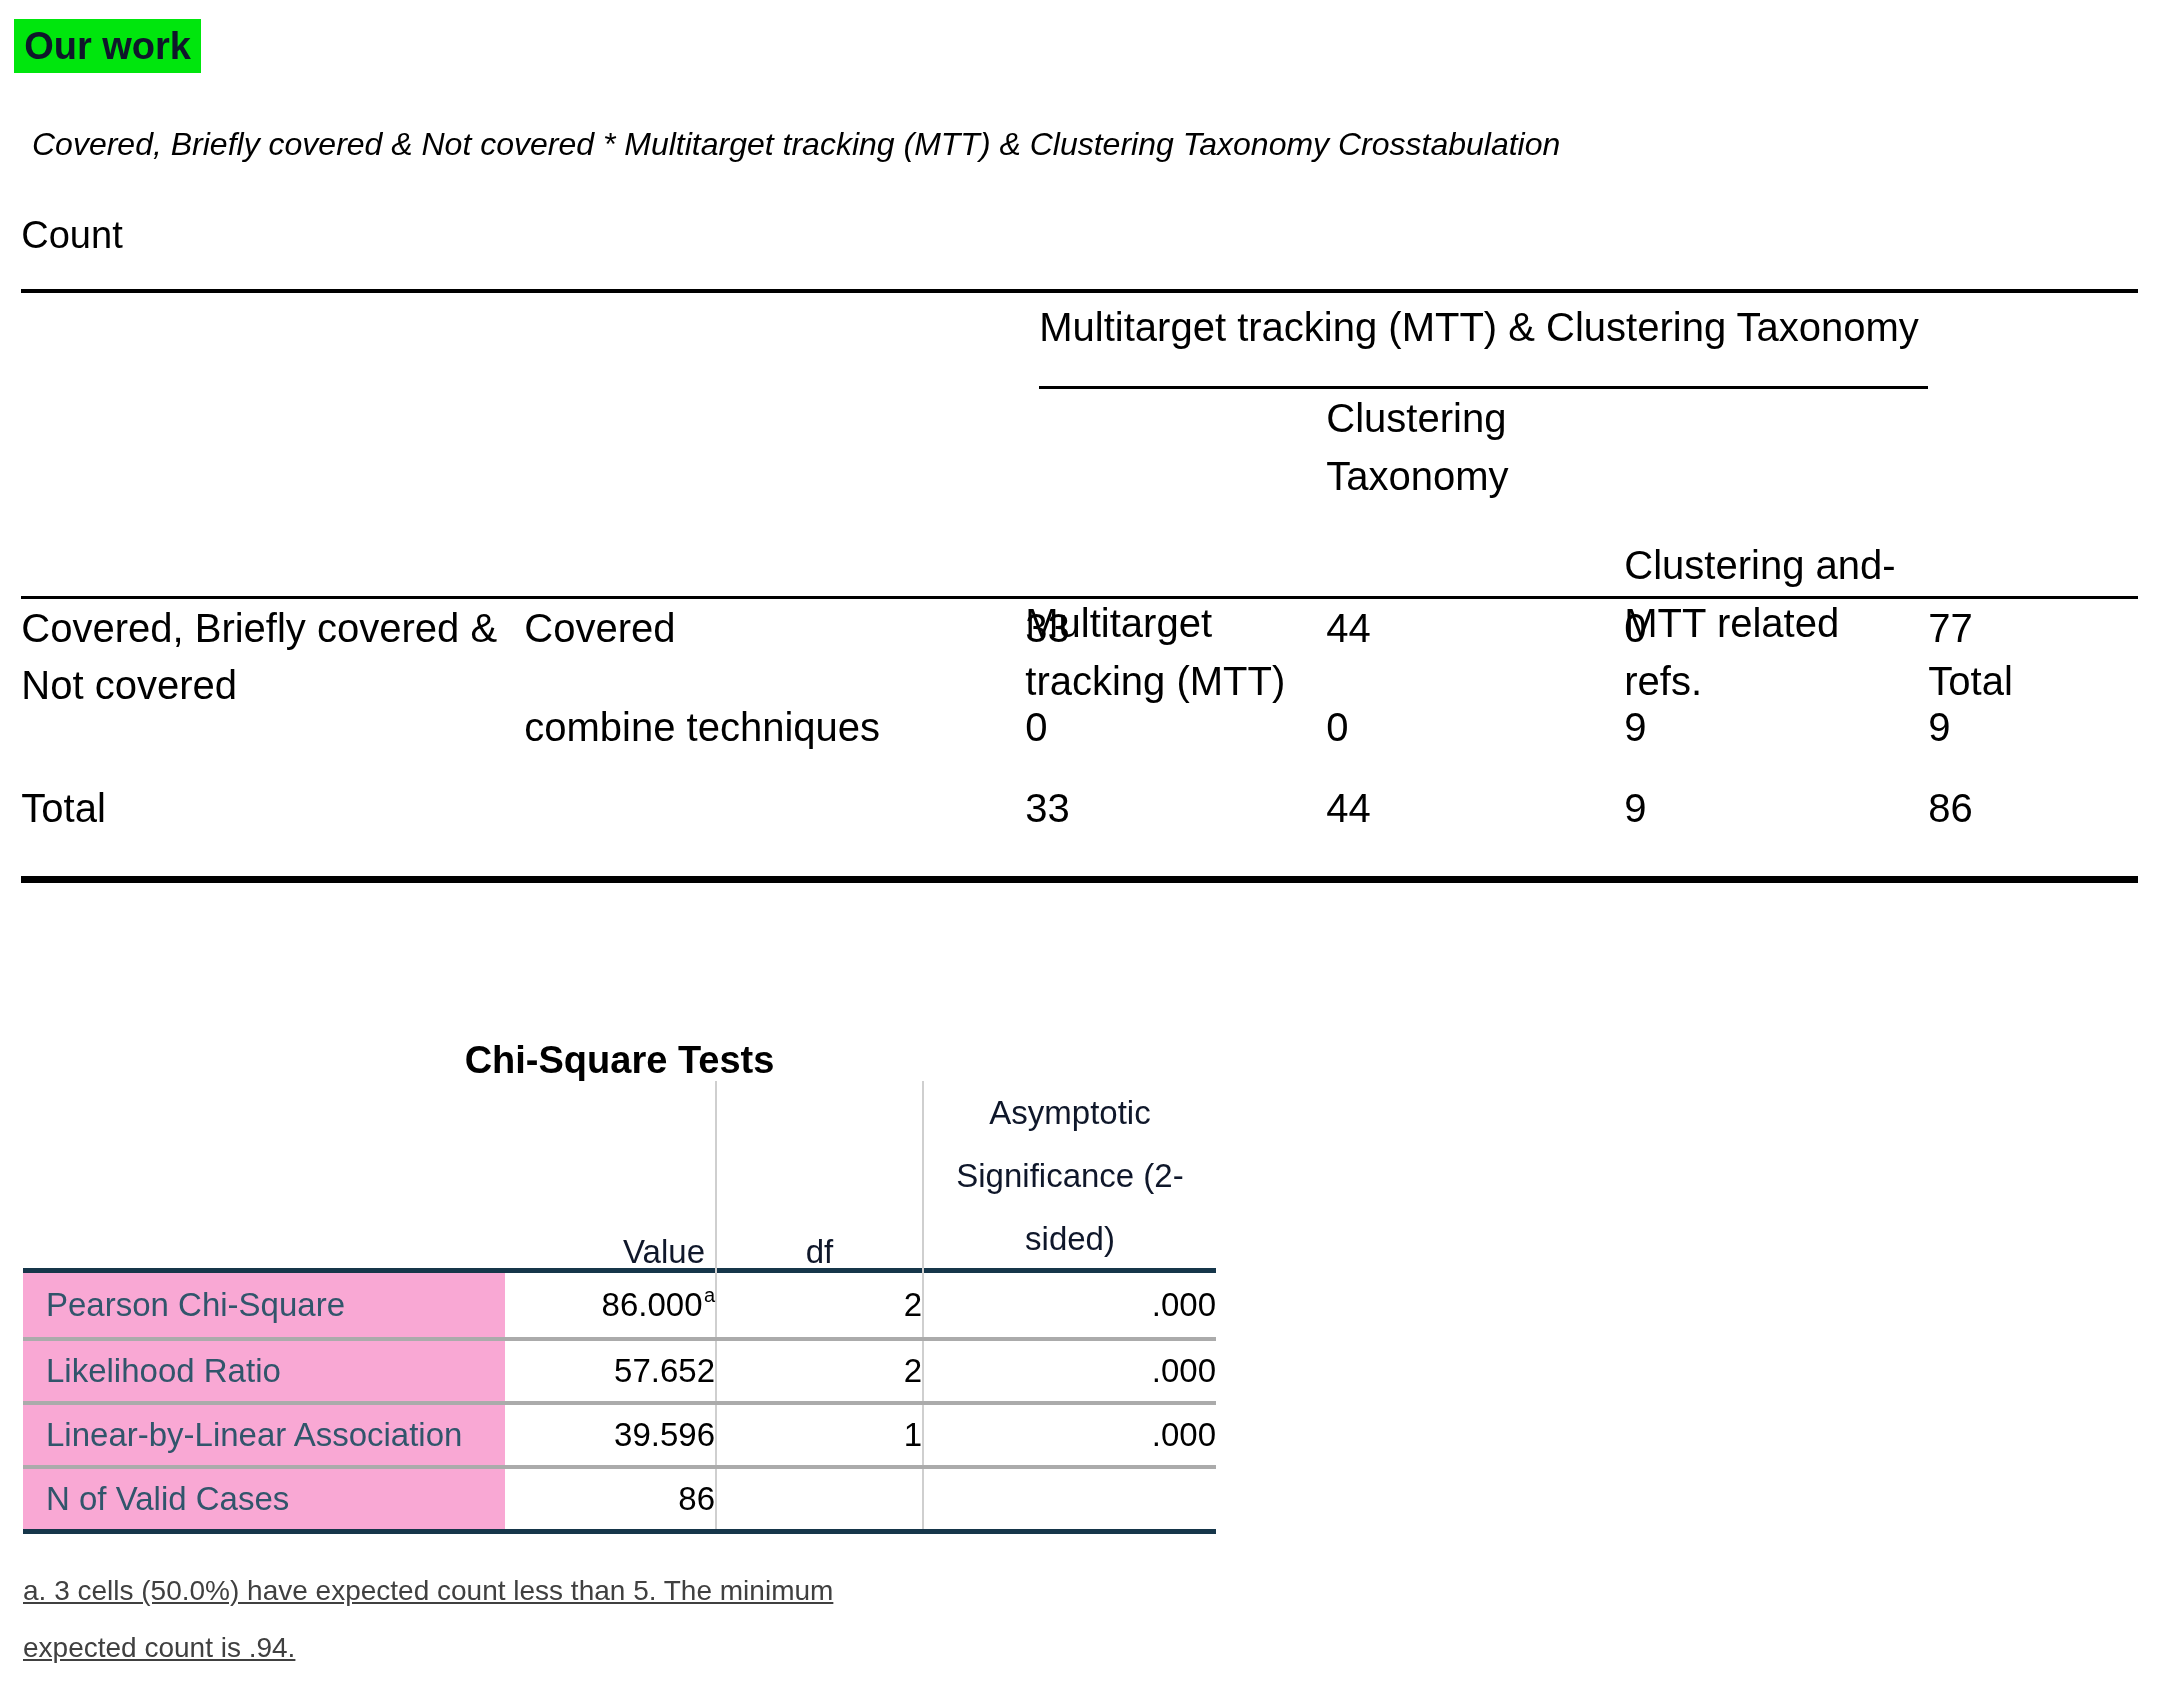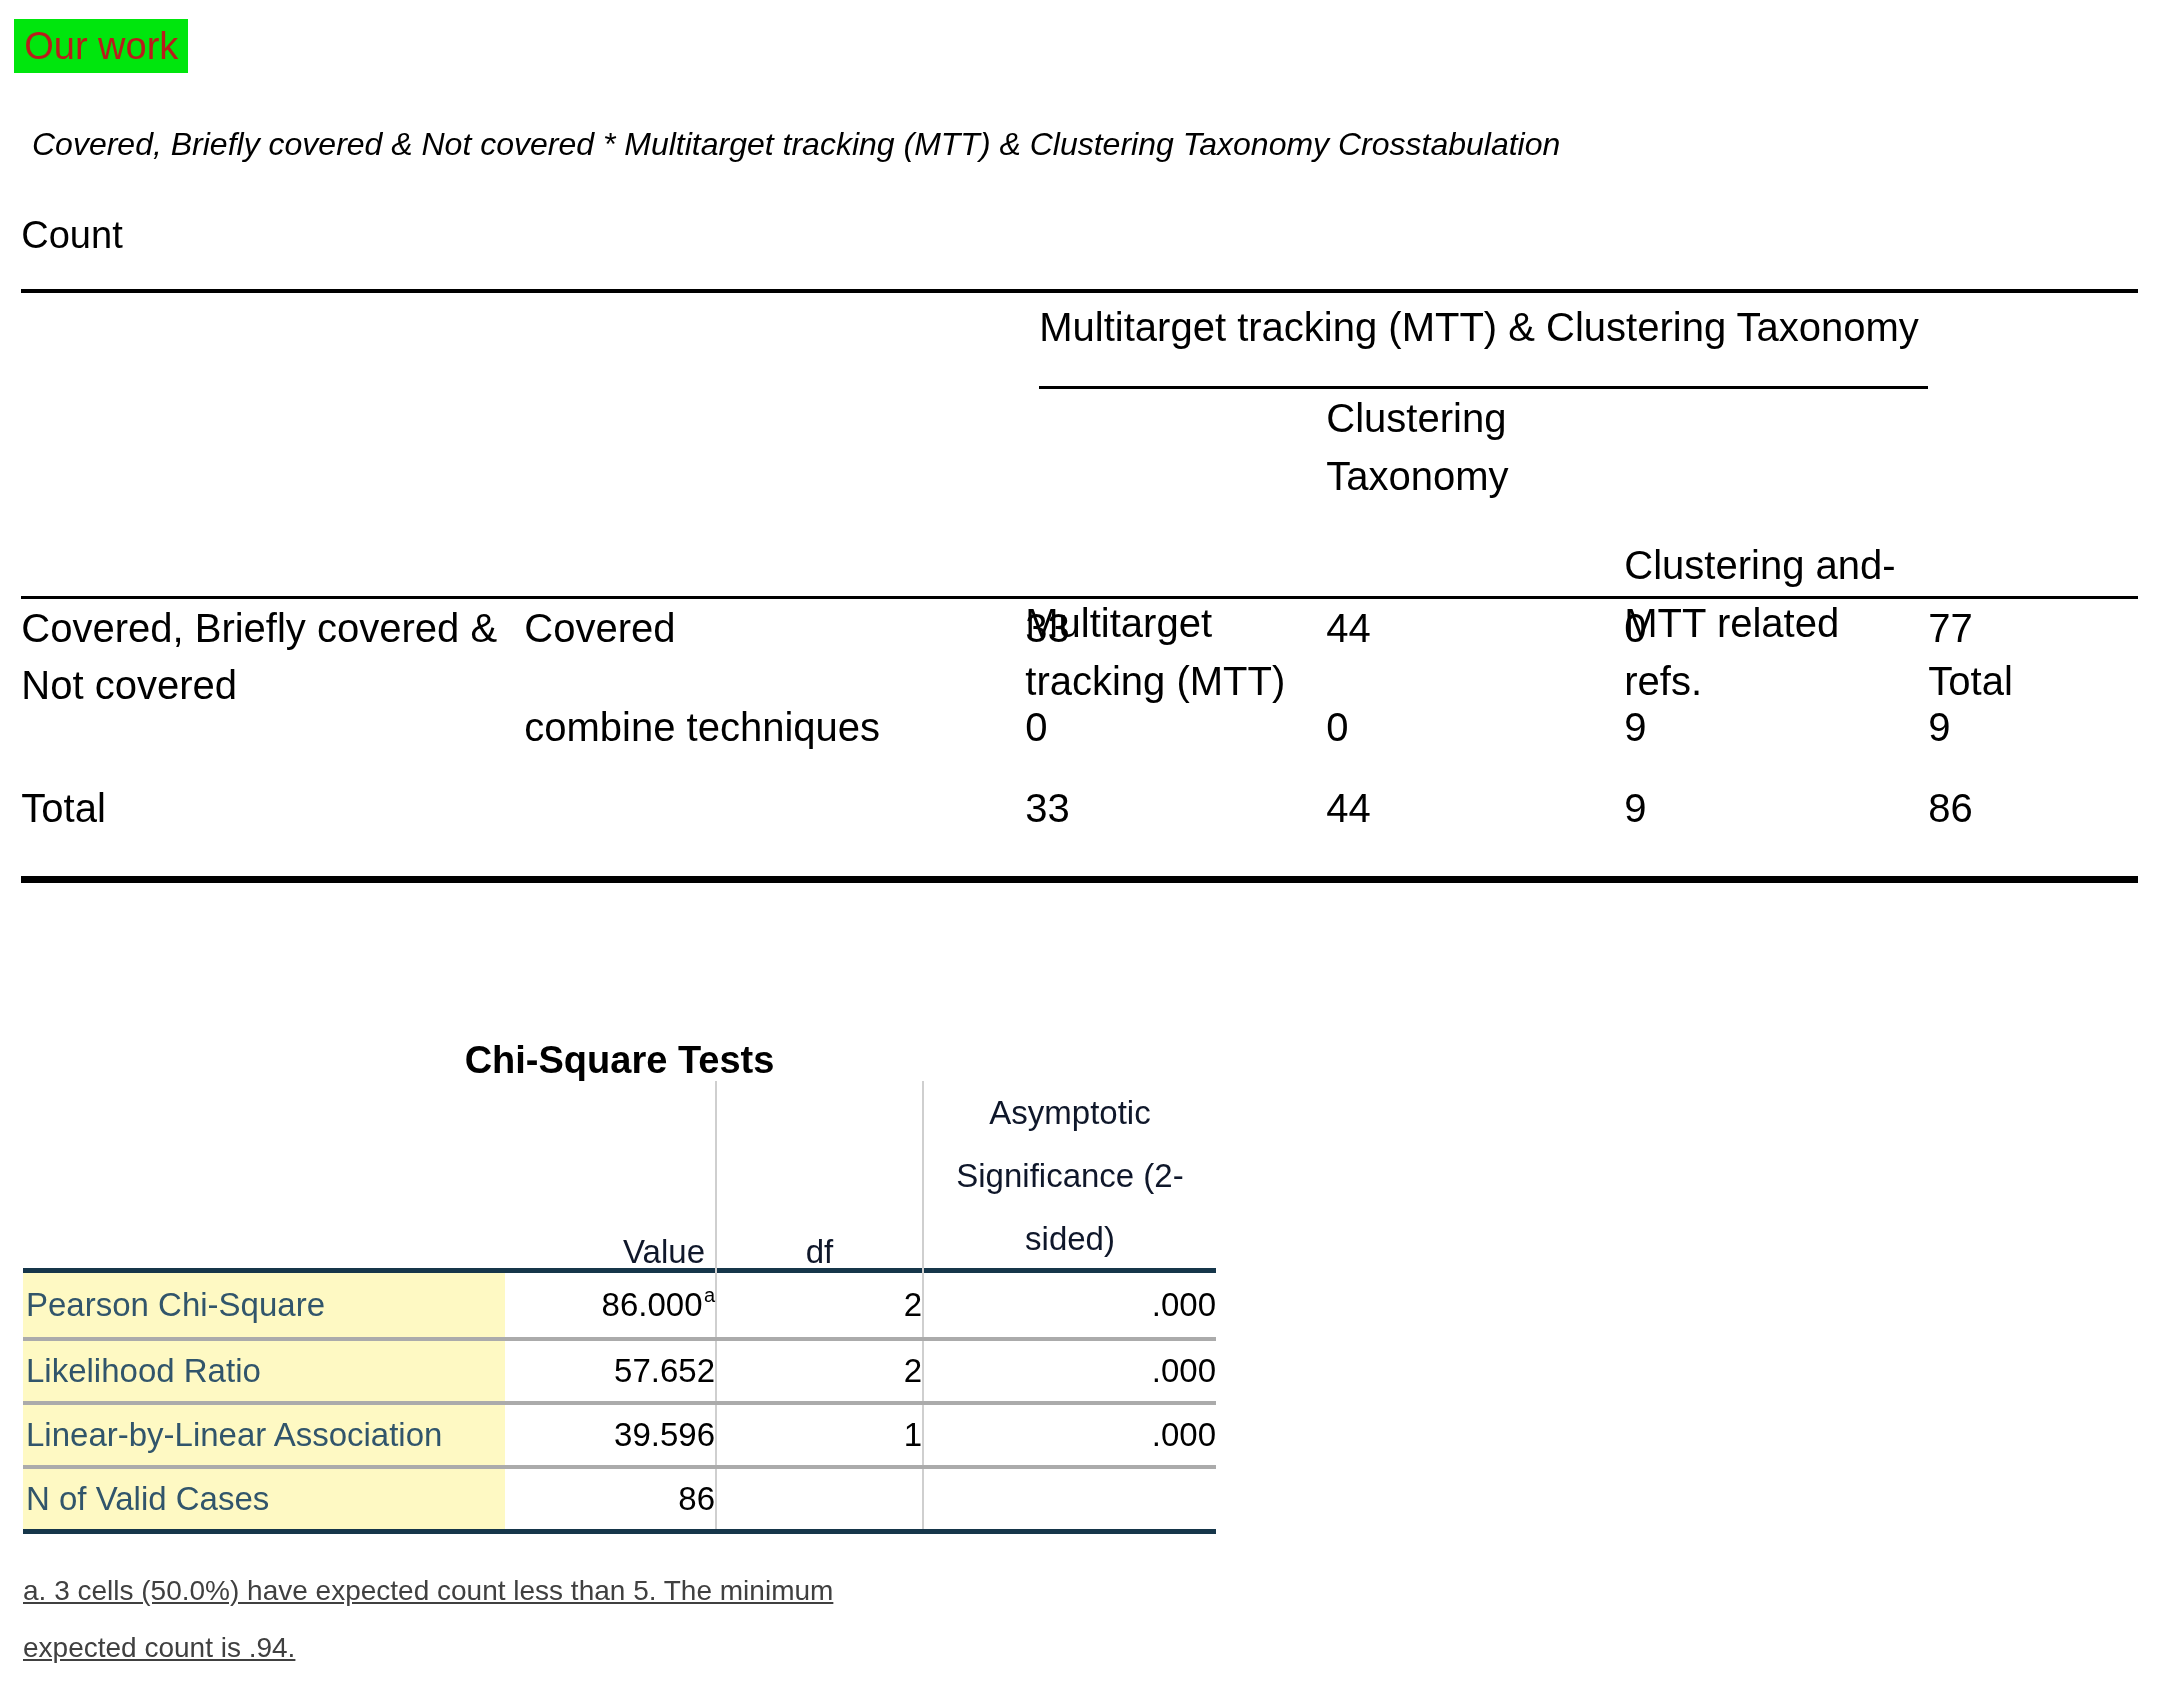--- a/index.html
+++ b/index.html
@@ -6,22 +6,22 @@
   html,body { background:#ffffff; }
   body {
     width:2161px; height:1701px; position:relative; overflow:hidden;
     font-family:"Liberation Sans", sans-serif; color:#000;
   }
   .pre { white-space:pre-line; }
 
   
   .heading {
     position:absolute; left:14.2px; top:18.5px;
-    background:#00e60d; color:#b91c1c;
-    font-size:38px; font-weight:normal; line-height:54px;
+    background:#00e60d; color:#0f172a;
+    font-size:38px; font-weight:bold; line-height:54px;
     padding:0 10px; display:inline-block;
   }
   .doc-title {
     position:absolute; left:32px; top:119px;
     font-size:32px; font-style:italic; line-height:50px;
   }
   .count-label {
     position:absolute; left:21.3px; top:210px;
     font-size:38px; line-height:50px;
   }
@@ -76,22 +76,22 @@
     color:#0f172a; display:flex; align-items:flex-end; padding-bottom:5.7px;
   }
   .chi-hcell.val { justify-content:flex-end; padding-right:10px; line-height:37px; }
   .chi-hcell.df  { justify-content:center; line-height:37px; }
   .chi-hcell.sig { justify-content:center; text-align:center; line-height:63px; white-space:pre-line; }
   .vline { border-left:2.8px solid #cfcfcf; }
 
   .chi-row { height:64px; }
   .chi-row + .chi-row { border-top:4.3px solid #ababab; }
   .chi-label {
-    background:#fef9c3; color:#31556b;
-    display:flex; align-items:center; padding-left:3px;
+    background:#f9a8d4; color:#31556b;
+    display:flex; align-items:center; padding-left:23px;
   }
   .chi-num {
     display:flex; align-items:center; justify-content:flex-end;
     color:#000;
   }
   .chi-sup { font-size:20px; position:relative; top:-10px; margin-left:1.4px; }
 
   .footnote {
     position:absolute; left:23px; top:1562px;
     font-size:28px; line-height:57px; color:#404040;text-decoration:underline;

